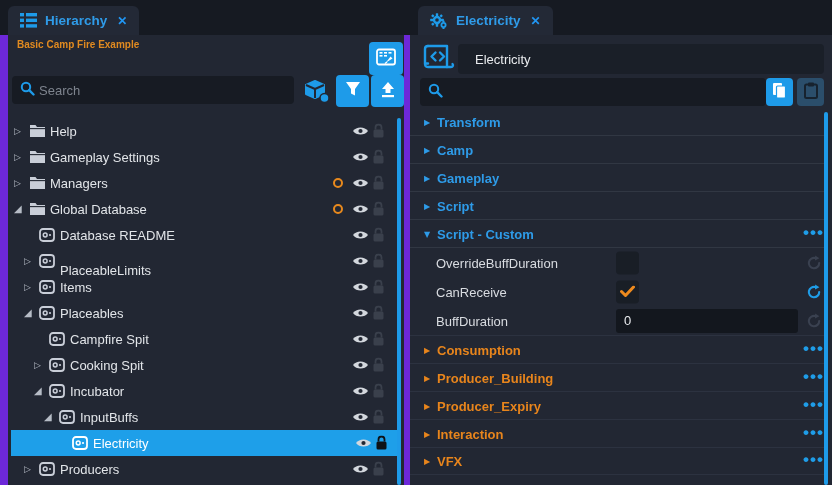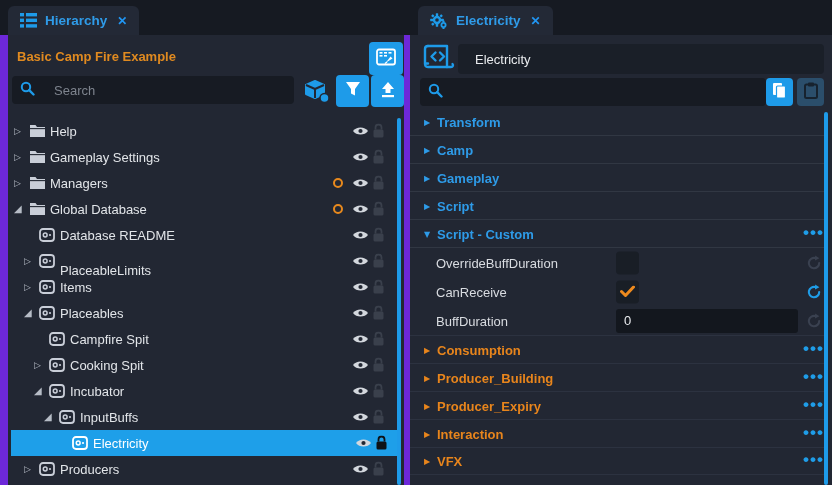--- a/index.html
+++ b/index.html
@@ -14,25 +14,25 @@
   .tab-close{color:#2196f3;font-size:12px;font-weight:bold;cursor:pointer;margin-left:2px;}
 
   
   .panel{position:absolute;top:35px;bottom:0;background:#222733;}
   .panel.left{left:8px;width:396px;}
   .panel.right{left:410px;width:422px;}
 
   .vscroll{position:absolute;width:4px;background:#1e9be9;border-radius:2px;}
 
   
-  .h-title{position:absolute;left:9px;top:14px;font-size:13px;font-weight:bold;color:#e08a20;text-align:center;}
+  .h-title{position:absolute;left:9px;top:4px;font-size:10px;font-weight:bold;color:#e08a20;text-align:center;}
   .sq-btn{position:absolute;width:34px;height:33px;background:#1e9be9;border-radius:4px;
           display:flex;align-items:center;justify-content:center;}
   .search-wrap{position:absolute;left:4px;top:41px;width:282px;height:28px;background:#171b23;
-               border-radius:4px;display:flex;align-items:center;padding:0 8px;gap:17px;}
+               border-radius:4px;display:flex;align-items:center;padding:0 8px;gap:2px;}
   .search-wrap input{flex:1;background:transparent;border:none;outline:none;color:#dfe2e7;
                      font-size:13px;}
   .search-wrap input::placeholder{color:#7e848e;}
   .plain-icon{position:absolute;display:flex;align-items:center;justify-content:center;}
 
   
   .tree{position:absolute;left:0;top:83px;right:0;}
   .tree-row{position:relative;height:26px;width:389px;}
   .tree-row.selected{background:#1e9fe9;left:3px;width:386px;}
   .tree-row.selected .t-label{color:#ffffff;}

